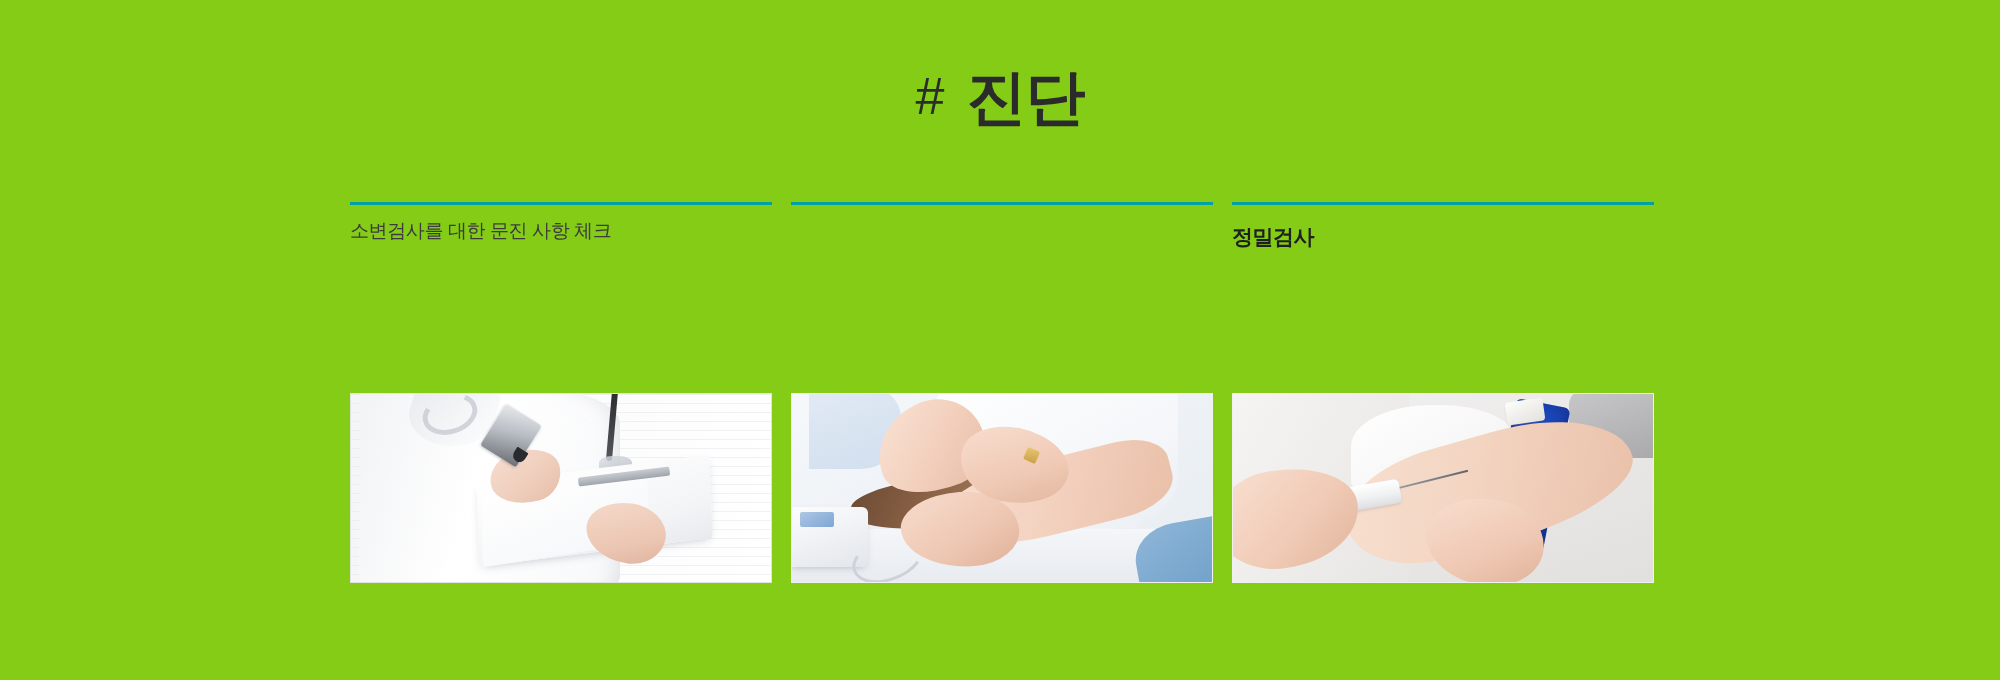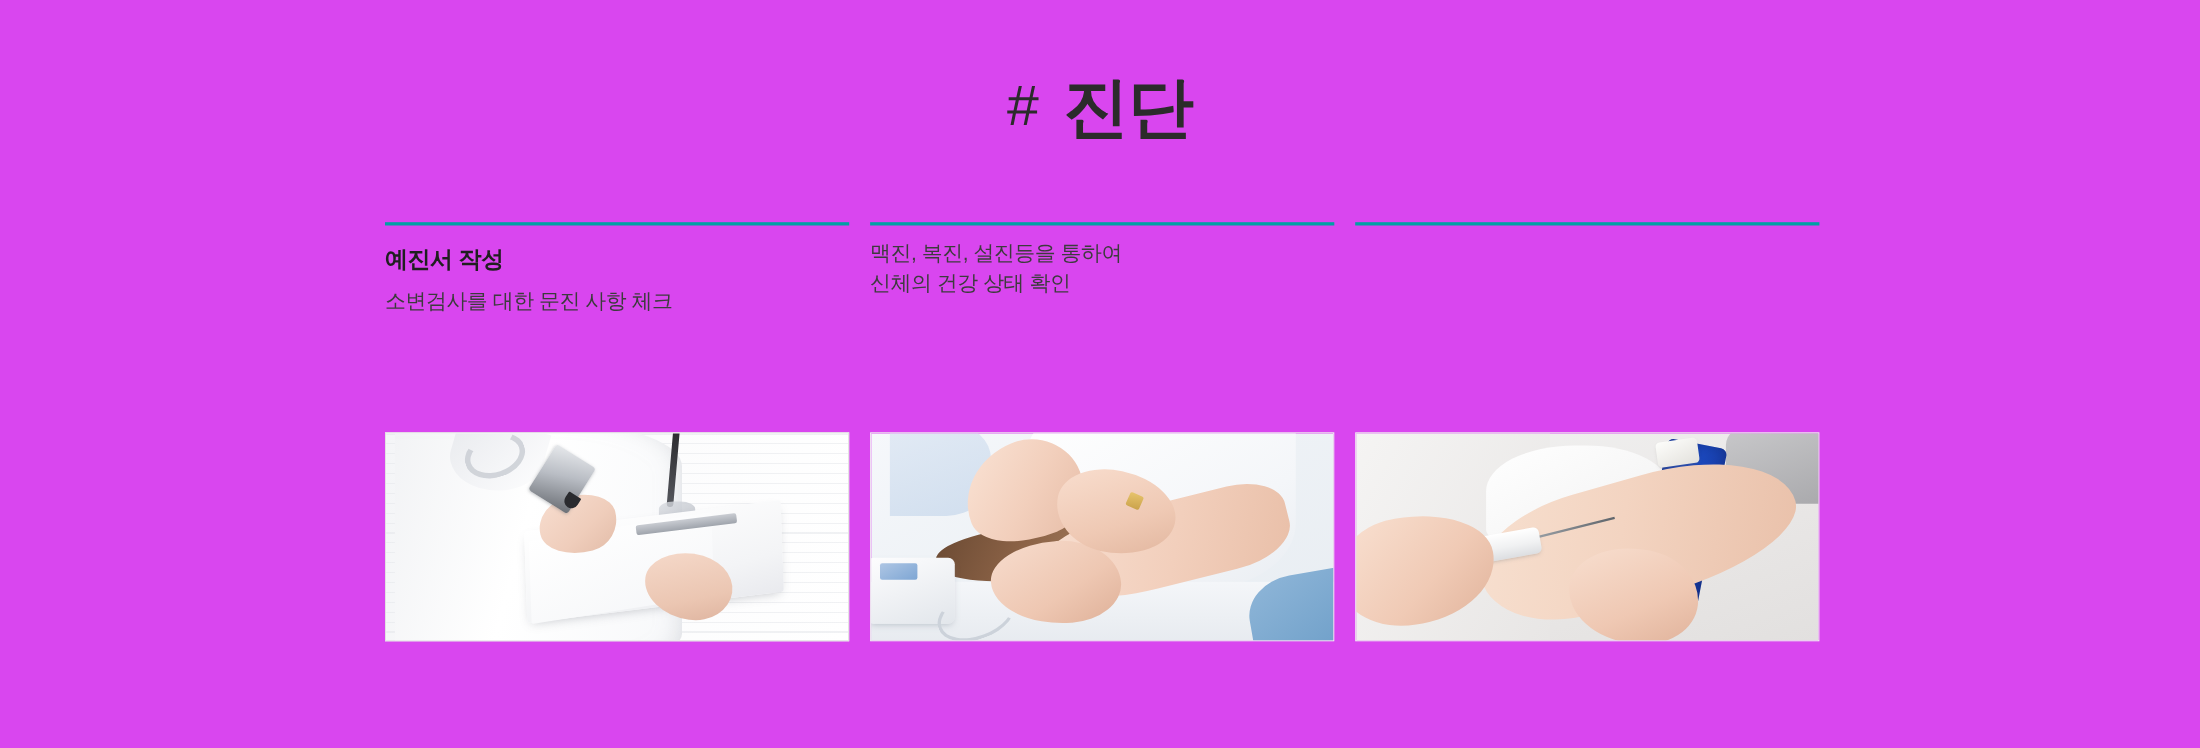--- a/index.html
+++ b/index.html
@@ -13,21 +13,21 @@
     font-family: "Liberation Sans", "DejaVu Sans", sans-serif;
     color: #333333;
     overflow: hidden;
     position: relative;
   }
 
   .page {
     position: relative;
     width: 2000px;
     height: 680px;
-    background: #d946ef;
+    background: #84cc16;
   }
 
   
   .title-wrap {
     position: absolute;
     left: 0;
     top: 58px;
     width: 2000px;
     text-align: center;
     white-space: nowrap;
@@ -390,32 +390,30 @@
 <div class="page">
 
   <div class="title-wrap">
     <span class="title-hash">#</span><span class="title-text">진단</span>
   </div>
 
   <div class="columns">
 
     <div class="col">
       <div class="col-rule" style="background: rgb(0, 160, 164);"></div>
-      <div class="col-heading">예진서 작성</div>
       <div class="col-body">소변검사를 대한 문진 사항 체크</div>
     </div>
 
     <div class="col">
       <div class="col-rule" style="background: rgb(0, 160, 164);"></div>
-      <div class="col-body">맥진, 복진, 설진등을 통하여
-신체의 건강 상태 확인</div>
     </div>
 
     <div class="col">
       <div class="col-rule" style="background: rgb(0, 160, 164);"></div>
+      <div class="col-heading">정밀검사</div>
     </div>
 
   </div>
 
   <div class="photos">
 
     <div class="photo photo-1">
       <div class="ph-inner">
         <div class="p1-bg"></div>
         <div class="p1-coat"></div>

